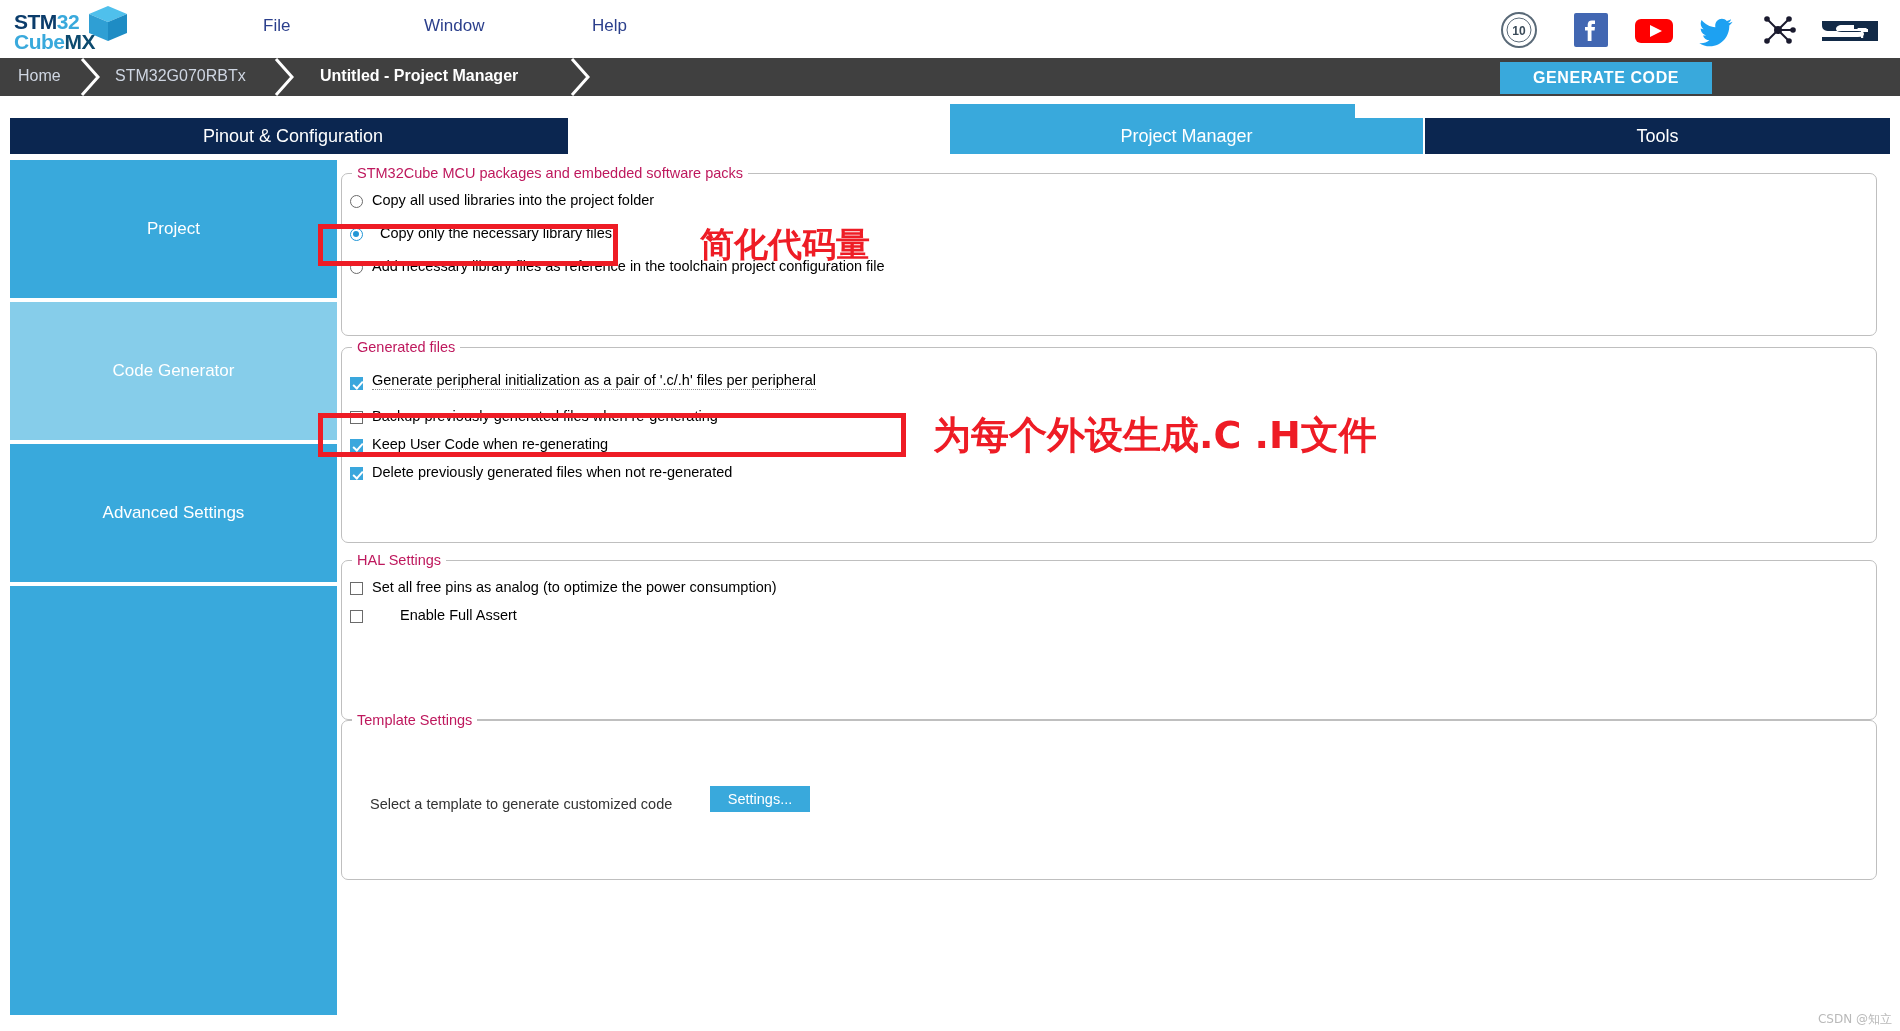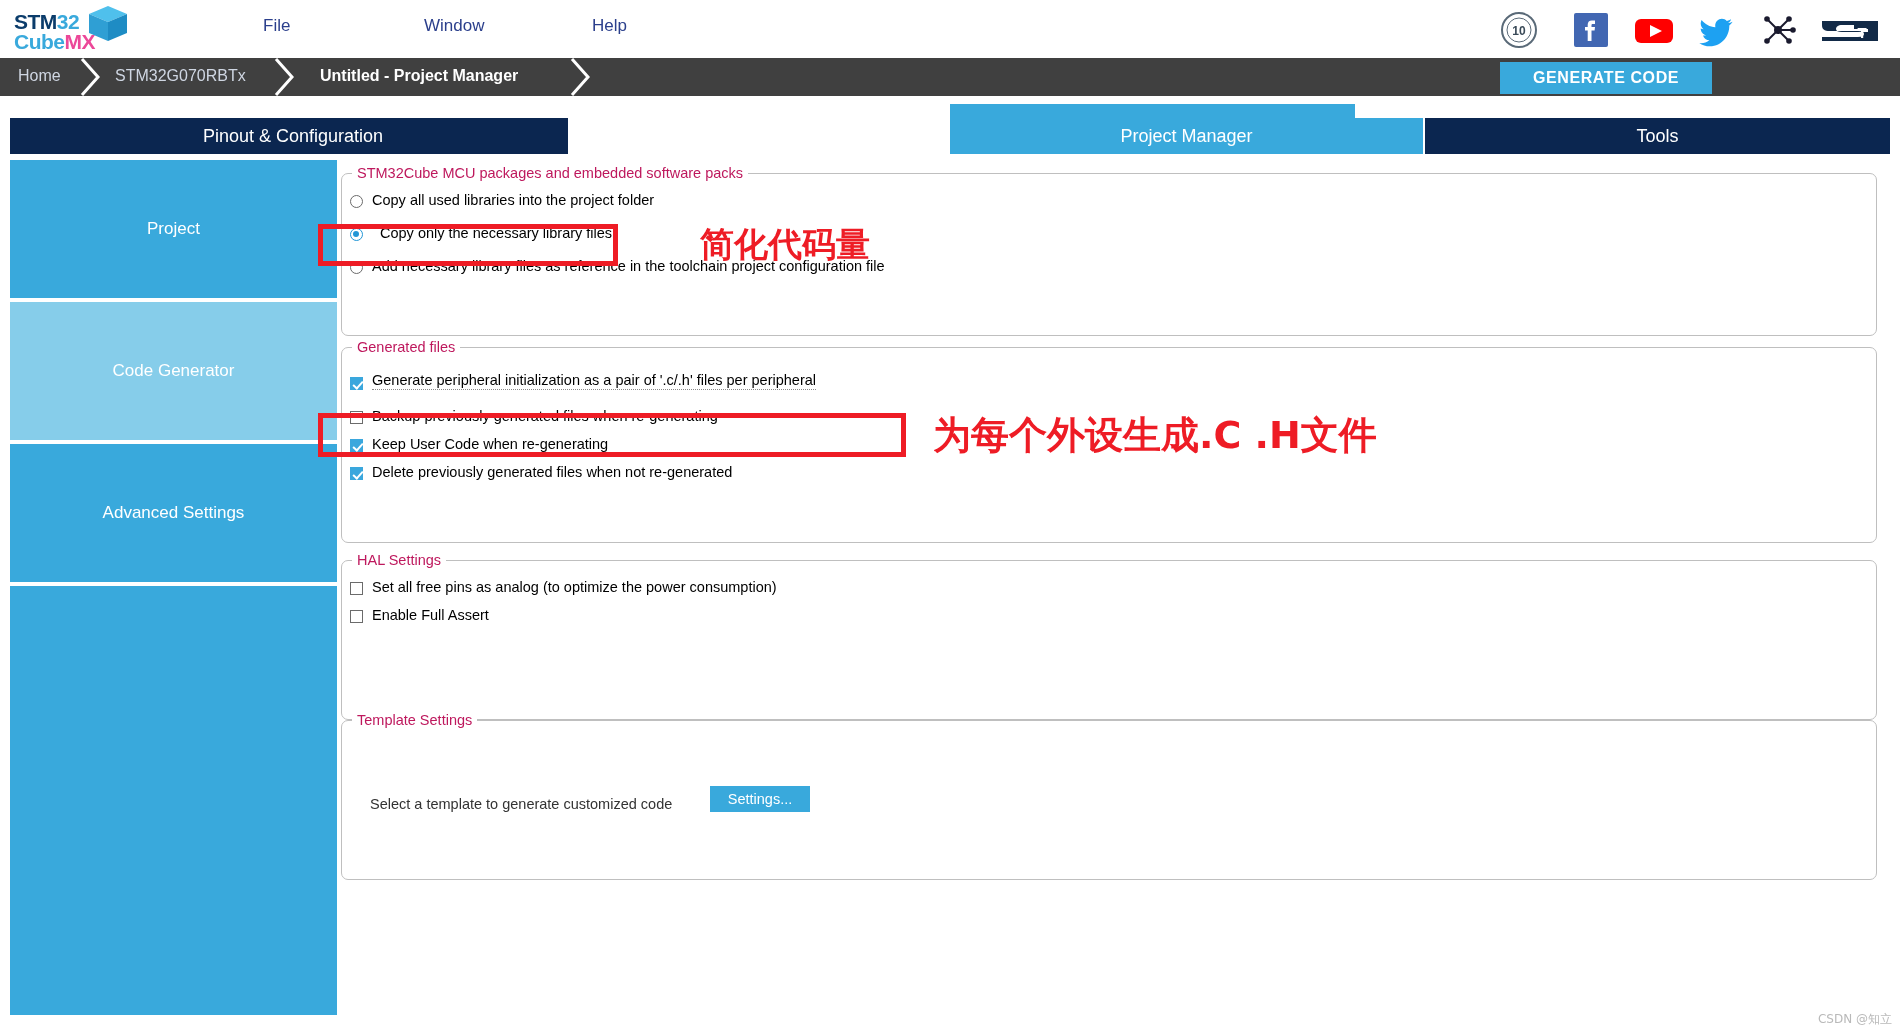--- a/index.html
+++ b/index.html
@@ -23,21 +23,21 @@
     position:absolute;left:4px;top:6px;
     font-size:21px;font-weight:bold;letter-spacing:-0.5px;
   }
   .logo-stm{color:#0b3c6b;}
   .logo-32{color:#39a9dc;}
   .logo-cube{
     position:absolute;left:4px;top:26px;
     font-size:21px;font-weight:bold;letter-spacing:-0.5px;
   }
   .logo-cubew{color:#39a9dc;}
-  .logo-mx{color:#ec4899;}
+  .logo-mx{color:#0c4a6e;}
   .logo-cubeicon{position:absolute;left:76px;top:0px;}
 
   .menu-item{
     position:absolute;top:16px;
     font-size:17px;color:#2b3f8c;
   }
   #menu-file{left:263px;}
   #menu-window{left:424px;}
   #menu-help{left:592px;}
 
@@ -378,21 +378,21 @@
   </div>
 
   <div class="groupbox" id="gb-hal">
     <div class="group-title">HAL Settings</div>
 
     <div class="opt-row" style="top:18px;">
       <span class="check"></span>
       <span>Set all free pins as analog (to optimize the power consumption)</span>
     </div>
 
-    <div class="opt-row" style="top:46px;">
+    <div class="opt-row" style="top:46px;gap:28px;">
       <span class="check"></span>
       <span>Enable Full Assert</span>
     </div>
   </div>
 
   <div class="groupbox" id="gb-template">
     <div class="group-title">Template Settings</div>
     <div class="tpl-label">Select a template to generate customized code</div>
     <button class="settings-btn">Settings...</button>
   </div>

